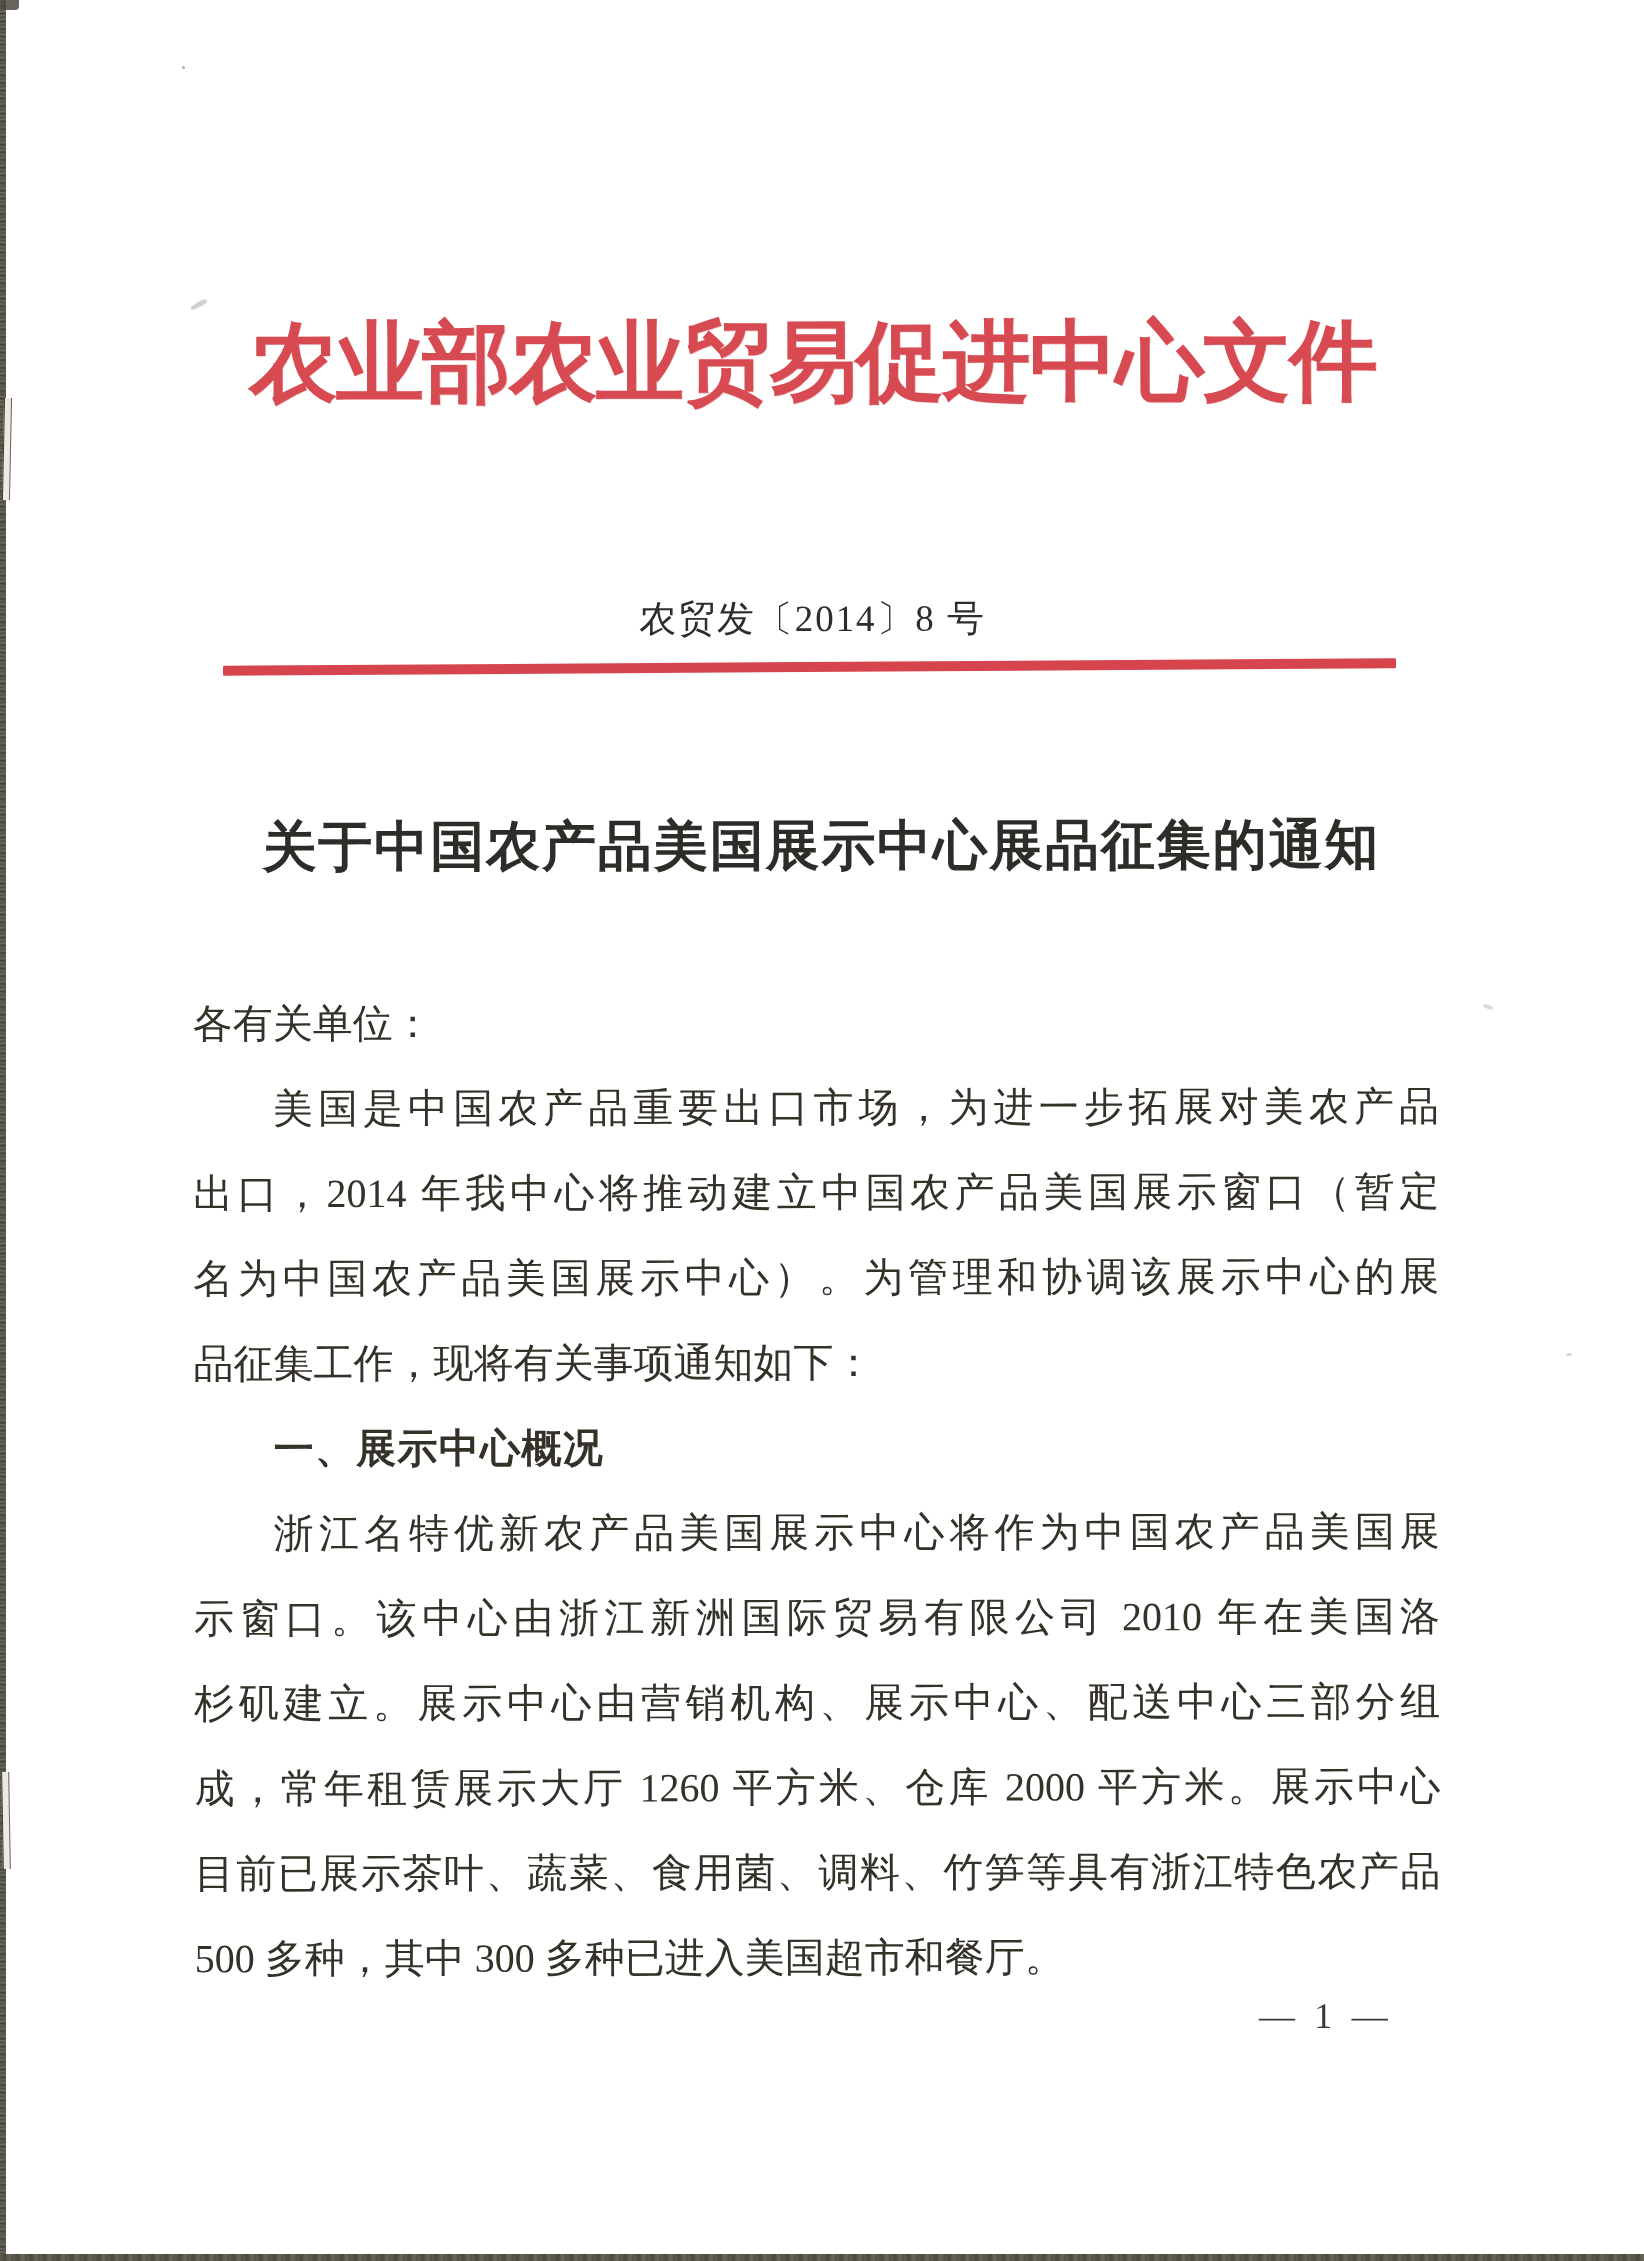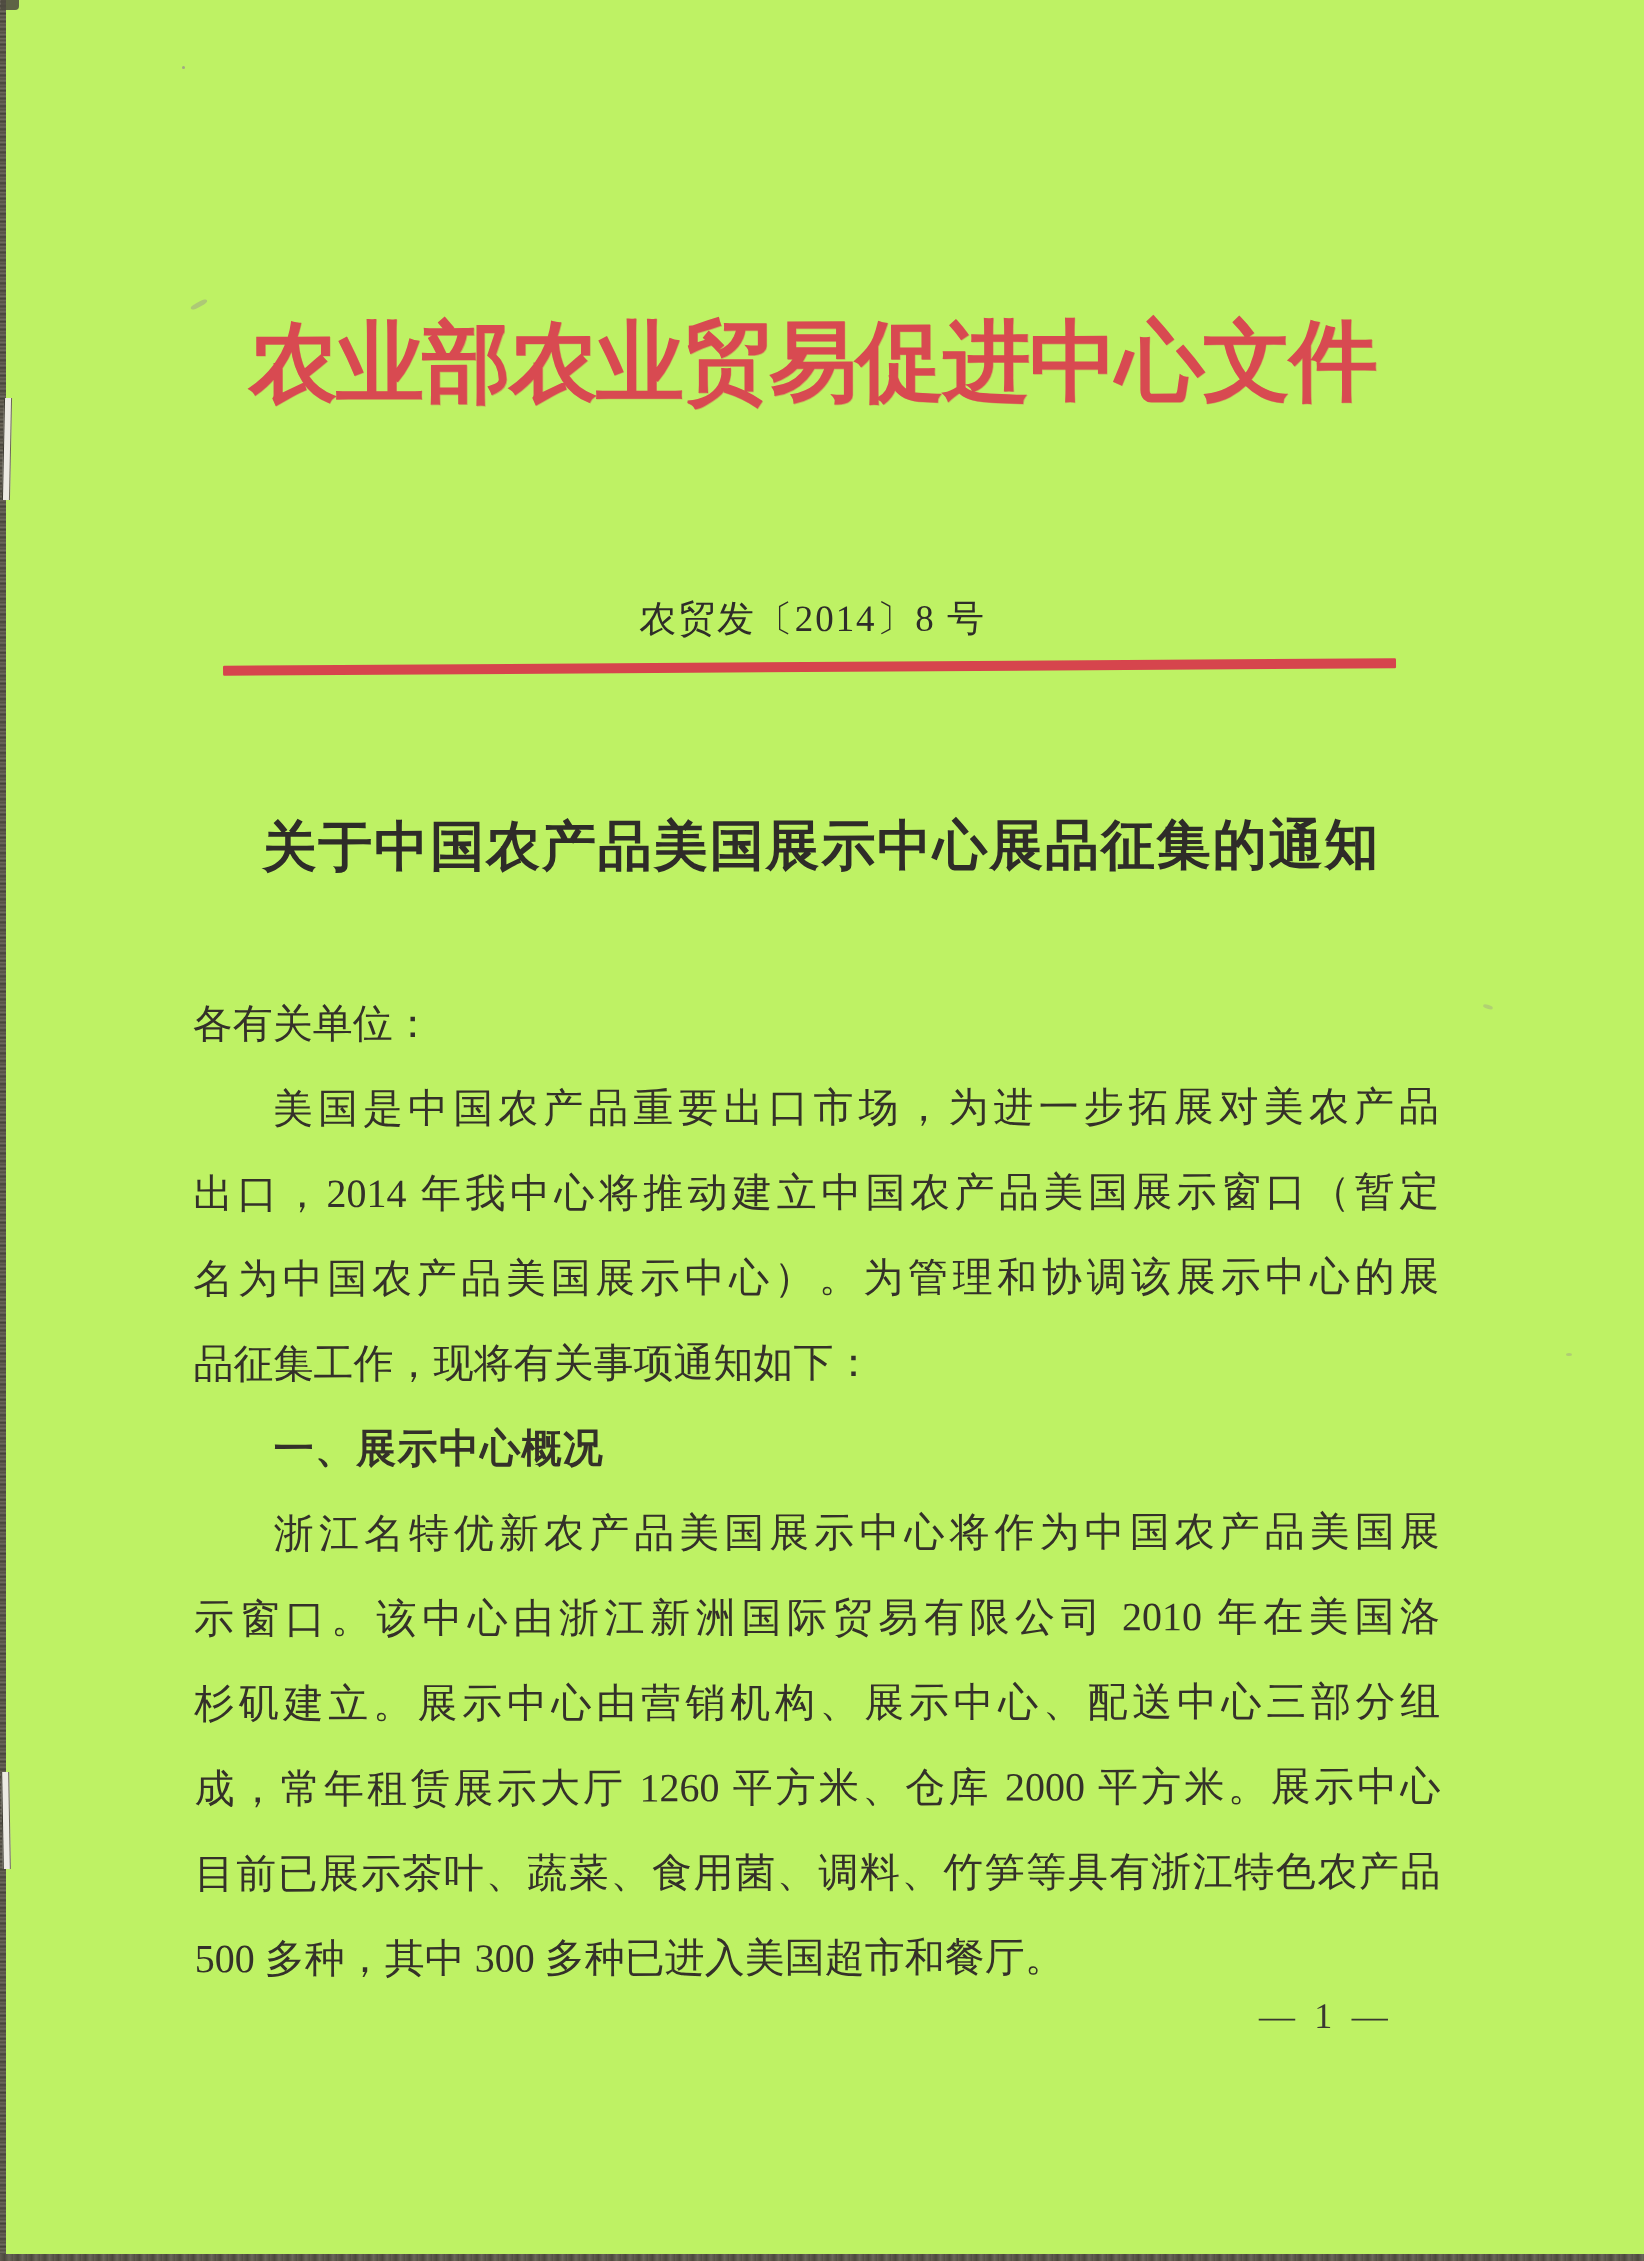--- a/index.html
+++ b/index.html
@@ -5,21 +5,21 @@
   * { margin: 0; padding: 0; box-sizing: border-box; }
   html, body { width: 1644px; height: 2261px; }
   body {
     font-family: "Liberation Serif", "DejaVu Serif", serif;
     background: #e9e9e7;
   }
   .page {
     position: relative;
     width: 1644px;
     height: 2261px;
-    background: #bef264;
+    background: #ffffff;
     overflow: hidden;
   }
   
   .scan-stripe-left {
     position: absolute; left: 0; top: 0; width: 5.8px; height: 2261px;
     background: repeating-linear-gradient(180deg,
       #6b665a 0px, #524e44 1.9px, #6e6a5e 3.9px, #45423a 5.8px, #5d594d 7.7px);
     z-index: 5;
   }
   .scan-stripe-bottom {

